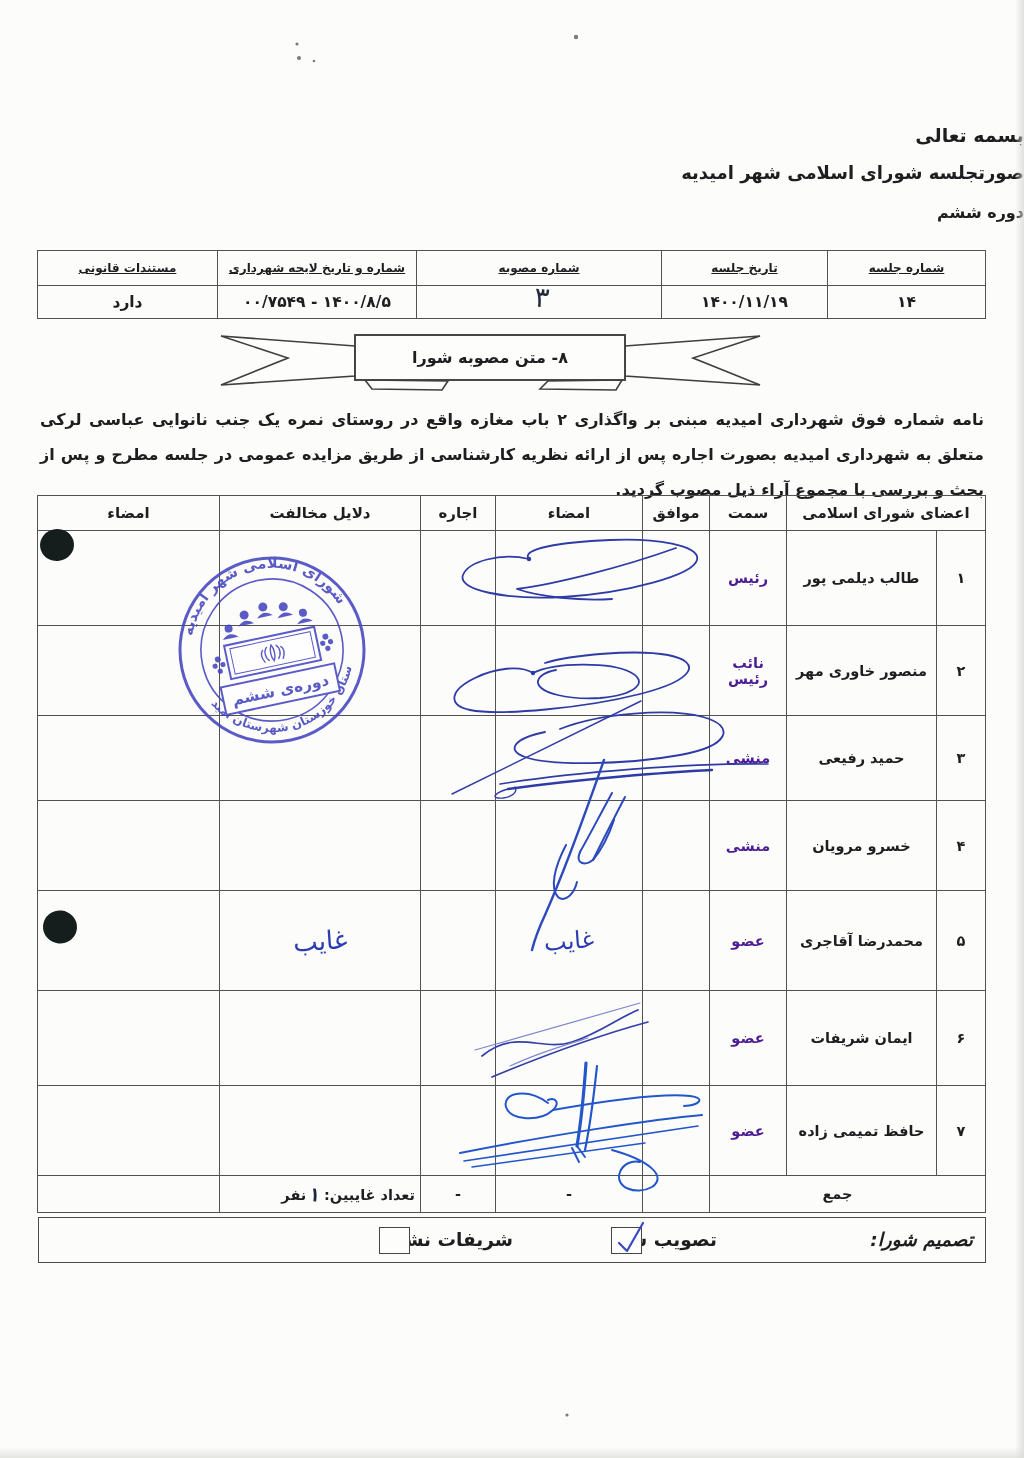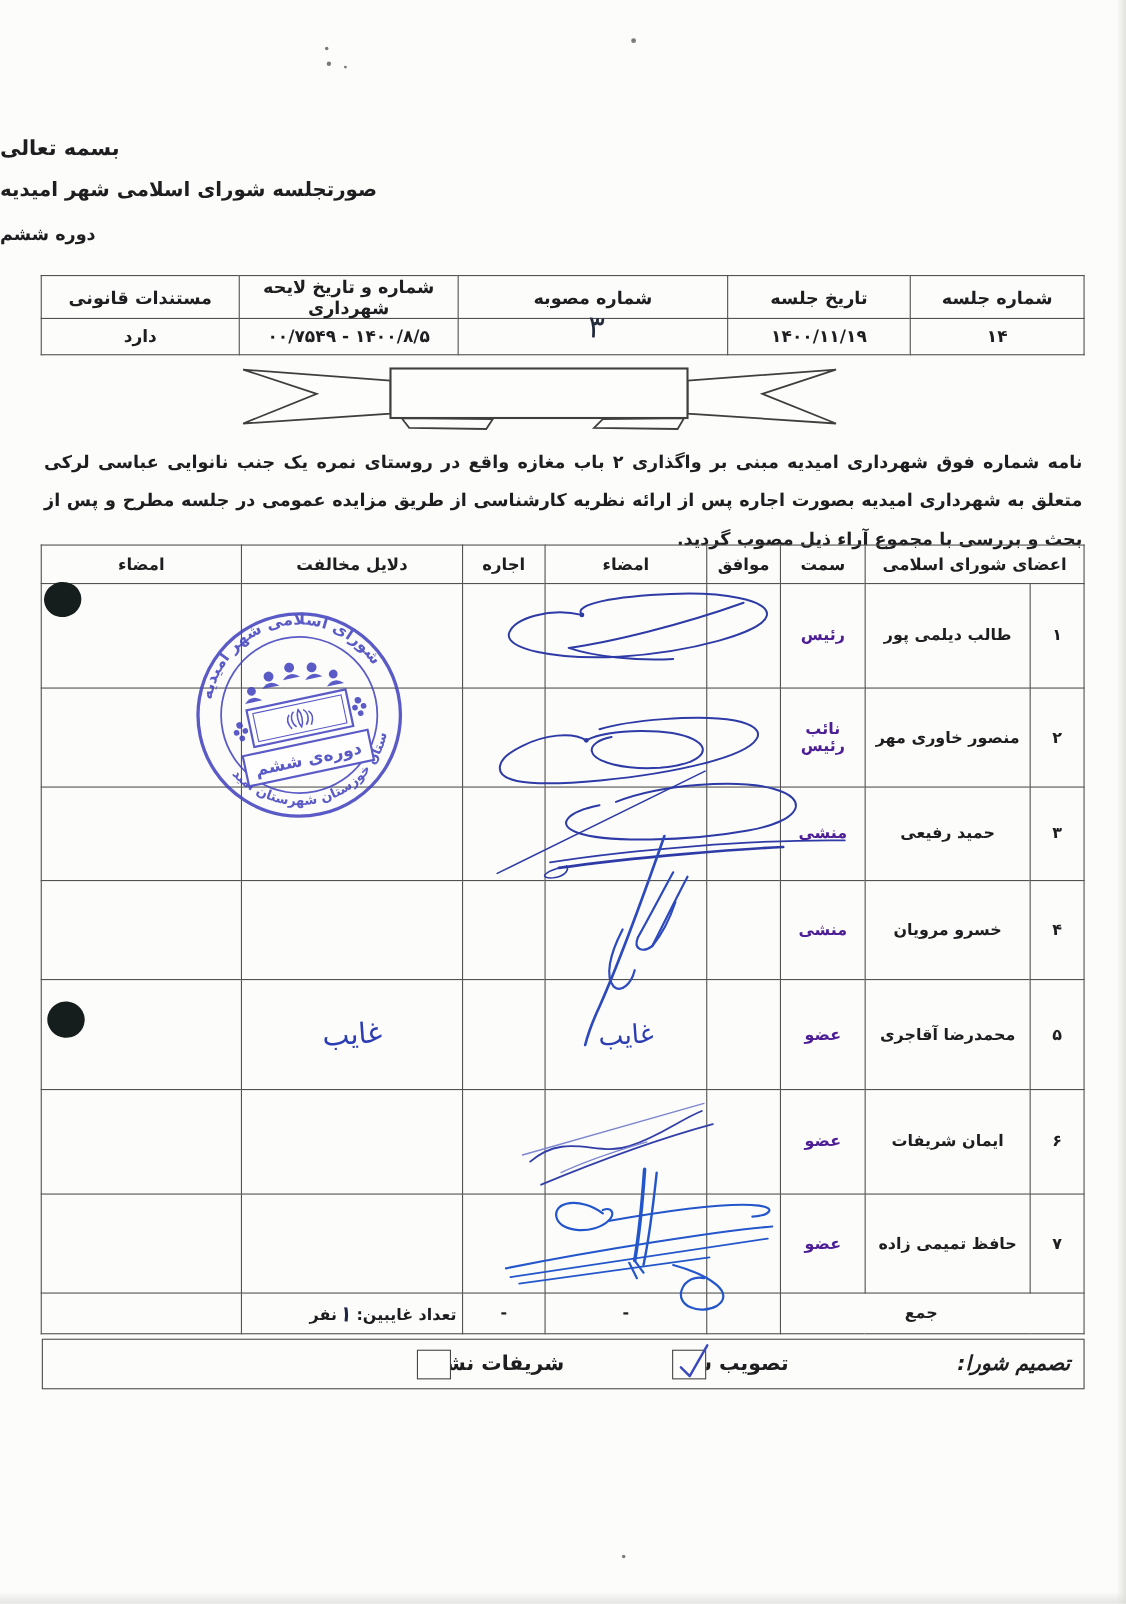--- a/index.html
+++ b/index.html
@@ -7,33 +7,33 @@
   .page {
     position: relative; width: 1024px; height: 1458px; margin: 0 auto;
     background: #fcfcfa; direction: rtl; overflow: hidden;
     font-family: "DejaVu Sans", sans-serif; color: #1e1e20;
   }
   .edge-r { position:absolute; top:0; right:0; width:9px; height:100%;
     background: linear-gradient(to left, #d8d8d5, rgba(252,252,250,0)); opacity:.75; }
   .edge-b { position:absolute; bottom:0; left:0; width:100%; height:11px;
     background: linear-gradient(to top, #dcdcd9, rgba(252,252,250,0)); opacity:.75; }
 
-  .h-line { position: absolute; left: 0; right: 0; text-align: left; font-weight: bold; }
+  .h-line { position: absolute; left: 0; right: 0; text-align: right; font-weight: bold; }
   .h-bismillah { top: 124px; font-size: 19px; }
   .h-title { top: 162px; font-size: 18px; }
   .h-term { top: 203px; font-size: 16px; }
 
   table { border-collapse: collapse; table-layout: fixed; }
   td { border: 1.4px solid #525252; text-align: center; vertical-align: middle; padding: 0; overflow: visible; }
 
   .info-table { position: absolute; top: 250px; right: 38px; width: 948px; }
   .info-table tr.lbl { height: 35px; }
   .info-table tr.val { height: 33px; }
   .info-table td { font-weight: bold; }
-  .info-table tr.lbl td { font-size: 16px; }
+  .info-table tr.lbl td { font-size: 12px; text-decoration: underline; }
   .info-table tr.val td { font-size: 15.5px; }
 
   .banner-label {
     position: absolute; top: 337px; left: 355px; width: 270px; height: 42px;
     line-height: 42px; text-align: center; font-size: 16px; font-weight: 600; z-index: 6;
   }
 
   .resolution {
     position: absolute; top: 402px; right: 40px; width: 944px;
     font-size: 16px; font-weight: bold; line-height: 35px;
@@ -102,20 +102,21 @@
       <td>۱۴</td>
       <td>۱۴۰۰/۱۱/۱۹</td>
       <td></td>
       <td>۱۴۰۰/۸/۵ - ۰۰/۷۵۴۹</td>
       <td>دارد</td>
     </tr>
   </tbody>
     </table>
   <div class="hw-resno">۳</div>
 
+  <div class="banner-label">۸- متن مصوبه شورا</div>
 
   <p class="resolution">نامه شماره فوق شهرداری امیدیه مبنی بر واگذاری ۲ باب مغازه واقع در روستای نمره یک جنب نانوایی عباسی لرکی متعلق به شهرداری امیدیه بصورت اجاره پس از ارائه نظریه کارشناسی از طریق مزایده عمومی در جلسه مطرح و پس از بحث و بررسی با مجموع آراء ذیل مصوب گردید.</p>
 
   <table class="members-table">
     <colgroup>
         <col style="width:49px">
         <col style="width:150px">
         <col style="width:77px">
         <col style="width:67px">
         <col style="width:147px">

